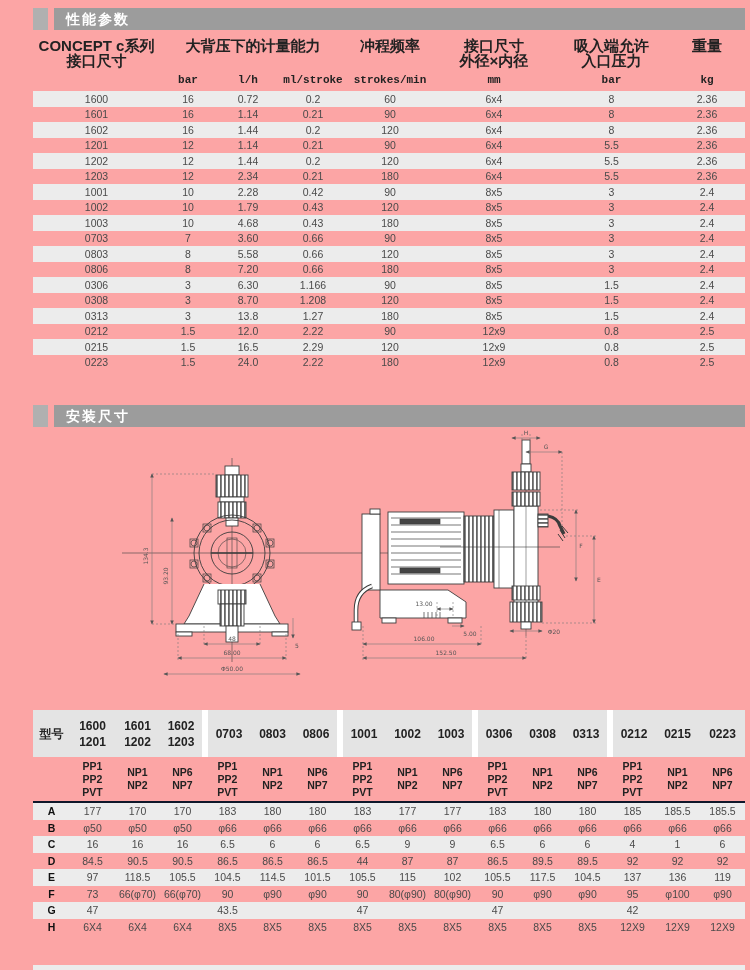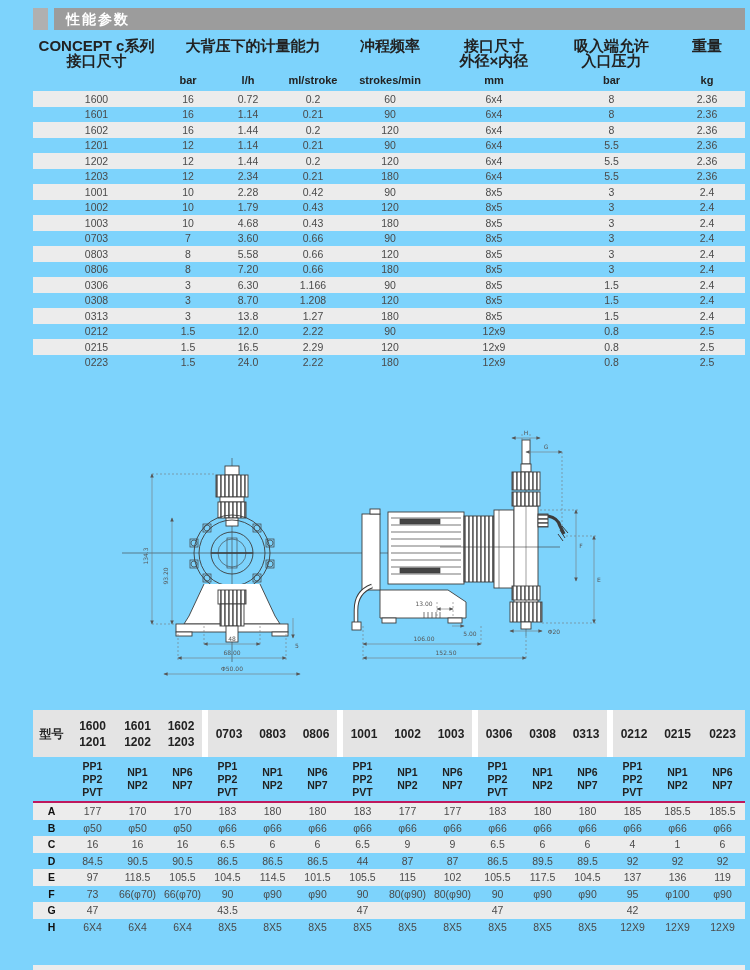--- a/index.html
+++ b/index.html
@@ -1,47 +1,47 @@
 <!DOCTYPE html>
 <html><head>
 <meta charset="utf-8">
 <style>
   html,body{margin:0;padding:0;background:#fff;}
-  .page{position:relative;width:750px;height:970px;background:#7dd3fc;overflow:hidden;
+  .page{position:relative;width:750px;height:970px;background:#fca5a5;overflow:hidden;
         font-family:"Liberation Sans","DejaVu Sans",sans-serif;color:#3a3a3a;}
 
   
   .banner-row{position:absolute;left:33px;right:5px;height:22px;display:flex;}
   .banner-sq{width:15px;height:22px;background:#b0b0b0;}
   .banner-bar{flex:1;margin-left:6px;background:#9c9c9c;color:#fff;
               font-size:14px;font-weight:bold;line-height:22px;padding-left:12px;letter-spacing:2px;}
 
   
   table{border-collapse:collapse;table-layout:fixed;}
   .perf{position:absolute;left:33px;top:36px;width:712px;}
   .perf th,.perf td{padding:0;text-align:center;overflow:hidden;white-space:nowrap;}
   .perf thead th{font-size:15px;font-weight:bold;color:#222;vertical-align:top;line-height:15px;}
   .perf .h1 th{height:36px;padding-top:2px;}
-  .perf .units th{height:17px;font-size:11px;line-height:13px;padding-top:0;}
+  .perf .units th{height:17px;font-size:11px;line-height:13px;padding-top:0;font-family:Liberation Mono, monospace;}
   .perf tbody td{height:15.5px;font-size:10.5px;color:#4a4a4a;}
   .perf tbody tr:nth-child(odd){background:#ececec;}
 
   
   .drawings{position:absolute;left:0;top:426px;width:750px;height:300px;}
   .unit-note{position:absolute;right:20px;top:722px;font-size:10px;color:#333;}
 
   
   .dims{position:absolute;left:33px;top:710px;width:712px;}
   .dims td{padding:0;text-align:center;overflow:hidden;white-space:nowrap;font-size:10.5px;color:#4a4a4a;}
   .dims .model-head td{background:#e4e4e4;font-size:12px;font-weight:bold;color:#222;
                        height:47px;line-height:16px;vertical-align:middle;}
   .dims .model-head td:nth-child(5),.dims .model-head td:nth-child(8),
   .dims .model-head td:nth-child(11),.dims .model-head td:nth-child(14){border-left:6px solid #fff;}
   .dims .mat-head td{font-weight:bold;font-size:10.5px;color:#222;height:44px;line-height:13px;vertical-align:middle;}
-  .dims .mat-head{border-bottom:2px solid #be185d;}
+  .dims .mat-head{border-bottom:2px solid #0f172a;}
   .dims .dim-body td{height:16.5px;}
   .dims .dim-body td:first-child{font-weight:bold;color:#111;}
   .dims .dim-body tr:nth-child(odd){background:#ececec;}
   .bottom-strip{position:absolute;left:33px;top:965px;width:712px;height:5px;background:#ececec;}
 
   svg text{font-family:"DejaVu Sans",sans-serif;fill:#555;}
 </style>
 </head>
 <body>
 
@@ -268,20 +268,24 @@
           <td>24.0</td>
           <td>2.22</td>
           <td>180</td>
           <td>12x9</td>
           <td>0.8</td>
           <td>2.5</td>
         </tr>
       </tbody>
   </table>
 
+  <div class="banner-row" style="top:405px;">
+    <div class="banner-sq"></div>
+    <div class="banner-bar">安装尺寸</div>
+  </div>
 
   <svg class="drawings" viewBox="0 0 750 300">
     <defs>
       <pattern id="knurl" width="4" height="6" patternUnits="userSpaceOnUse">
         <rect width="4" height="6" fill="#fff"></rect>
           <rect width="1.8" height="6" fill="#666"></rect>
       </pattern>
       <pattern id="knurlH" width="6" height="4" patternUnits="userSpaceOnUse">
         <rect width="6" height="4" fill="#fff"></rect>
           <rect width="6" height="1.8" fill="#666"></rect>

